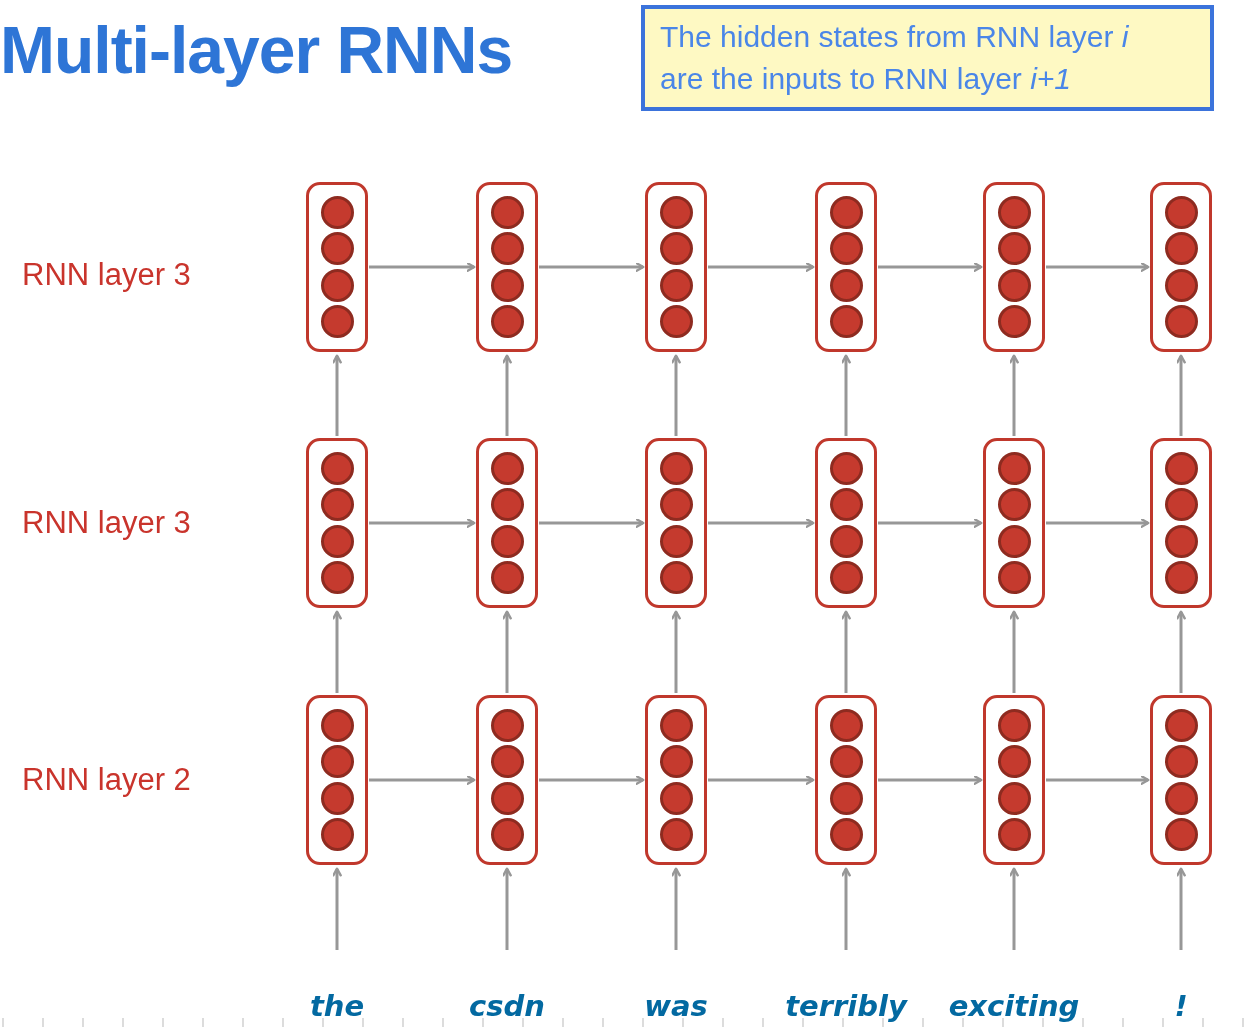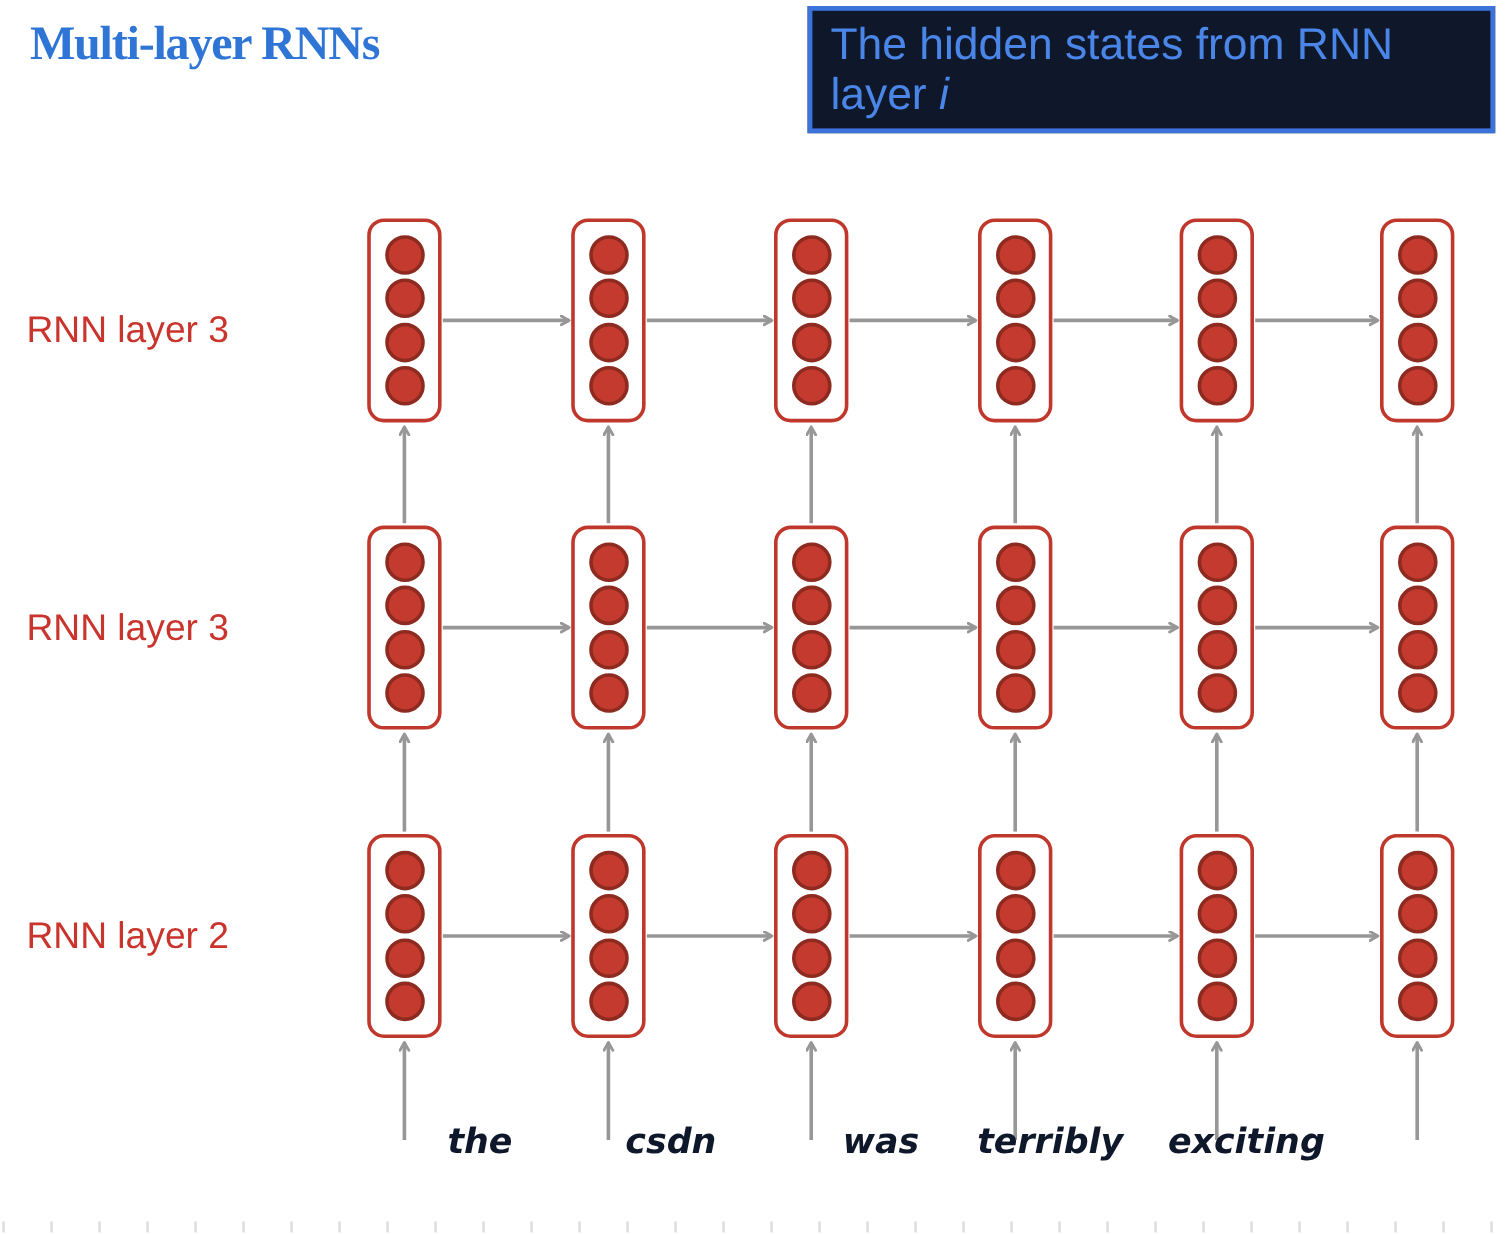--- a/index.html
+++ b/index.html
@@ -1,66 +1,66 @@
 <!DOCTYPE html>
 <html style="--title-blue: #2e75d6; --callout-border: #3b73db; --callout-text: #4a86e8; --label-red: #c9342c; --box-red: #c0382c; --circle-fill: #c53a2e; --circle-border: #8e2b20; --arrow-gray: #979797; --tick-gray: #dcdcdc; --watermark-gray: #d9d9d9;"><head>
 <meta charset="utf-8">
 <style>
   html,body{margin:0;padding:0;background:#fff;}
   .stage{
     position:relative;width:1254px;height:1028px;background:#fff;overflow:hidden;
     font-family:"Liberation Sans",sans-serif;
   }
   .page-title{
-    position:absolute;left:25px;top:12px;margin:0;
-    font-size:40px;font-weight:bold;letter-spacing:-1px;
+    position:absolute;left:0;top:12px;margin:0;
+    font-size:66px;font-weight:bold;letter-spacing:-1px;
     color:var(--title-blue,#2e75d6);
-    font-family:Liberation Serif, serif;
   }
   .callout{
-    position:absolute;left:673px;top:5px;width:535px;
+    position:absolute;left:641px;top:5px;width:535px;
     border:4px solid var(--callout-border,#3b73db);
-    padding:7px 15px;background:#0f172a;
+    padding:7px 15px;background:#fef9c3;
     color:var(--callout-text,#4a86e8);
-    font-size:37px;line-height:42px;
+    font-size:30px;line-height:42px;
   }
   .callout i{font-style:italic;}
   .layer-label{
     position:absolute;left:22px;height:42px;line-height:42px;
     font-size:31px;color:var(--label-red,#c9342c);white-space:nowrap;
   }
   .rnn-box{
     position:absolute;width:62px;height:170px;box-sizing:border-box;
     border:3px solid var(--box-red,#c0382c);border-radius:14px;background:#fff;
     display:flex;flex-direction:column;justify-content:space-between;align-items:center;
     padding:11px 0;
   }
   .unit{
     width:33px;height:33px;box-sizing:border-box;border-radius:50%;
     background:var(--circle-fill,#c53a2e);border:3px solid var(--circle-border,#8e2b20);
   }
   .word{
-    position:absolute;width:180px;top:934px;text-align:right;
-    font-size:29px;font-style:italic;font-weight:600;color:#0f172a;
+    position:absolute;width:180px;top:989px;text-align:center;
+    font-size:29px;font-style:italic;font-weight:600;color:#0369a1;
     font-family:"DejaVu Sans","Liberation Sans",sans-serif;
   }
   .watermark{
     position:absolute;right:6px;top:998px;font-size:18px;
     color:var(--watermark-gray,#d9d9d9);letter-spacing:0.5px;
   }
   svg.arrows{position:absolute;left:0;top:0;}
 </style>
 </head>
 <body>
 
 <div class="stage">
   <h1 class="page-title">Multi-layer RNNs</h1>
 
   <div class="callout">
     <div><span>The hidden states from RNN layer </span><i>i</i></div>
+    <div><span>are the inputs to RNN layer </span><i>i+1</i></div>
   </div>
 
   <svg class="arrows" id="arrows" width="1254" height="1028">
       <defs>
         <marker id="ah" markerWidth="10" markerHeight="10" refX="7.5" refY="4.5" orient="auto" markerUnits="userSpaceOnUse">
           <path d="M1.2,0.8 L7.8,4.5 L1.2,8.2" fill="none" stroke="#979797" stroke-width="2.4" stroke-linecap="round" stroke-linejoin="round"></path>
         </marker>
       </defs>
       <line x1="369" y1="267" x2="474" y2="267" stroke="#979797" stroke-width="3" marker-end="url(#ah)"></line>
       <line x1="539" y1="267" x2="643" y2="267" stroke="#979797" stroke-width="3" marker-end="url(#ah)"></line>

